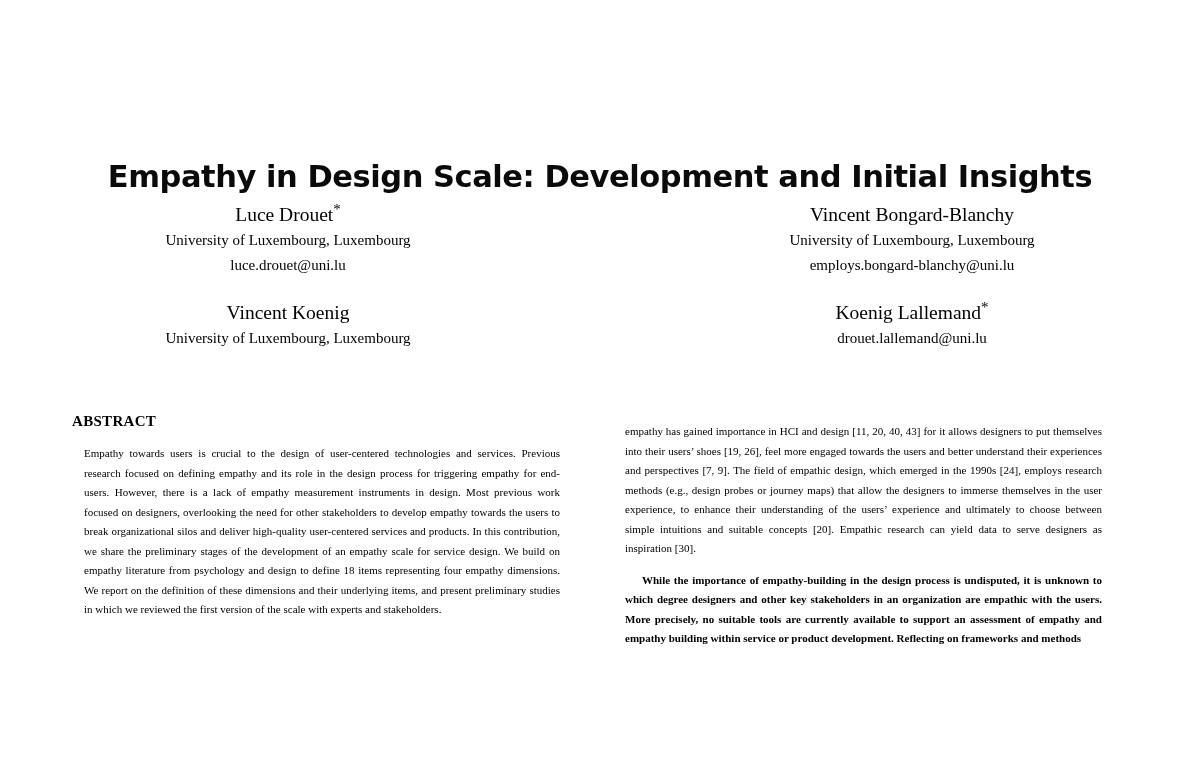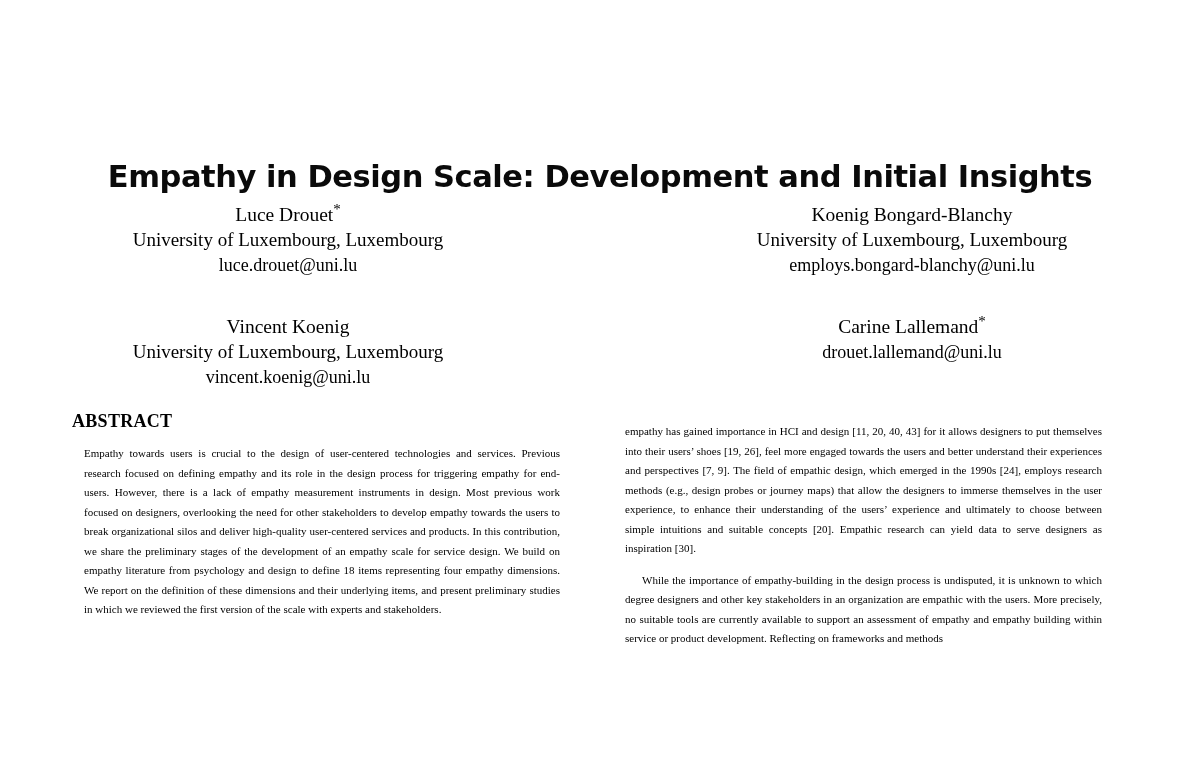--- a/index.html
+++ b/index.html
@@ -61,64 +61,65 @@
     font-size: 19.5px;
     line-height: 27px;
     white-space: nowrap;
   }
   .author-name .star {
     font-size: 15px;
     vertical-align: super;
     line-height: 0;
   }
   .author-affil {
-    font-size: 19px;
+    font-size: 15px;
     line-height: 24.5px;
   }
   .author-email {
-    font-size: 18px;
+    font-size: 15px;
     line-height: 24.5px;
   }
   .author-row-2 {
-    margin-top: 36px;
+    margin-top: 22px;
   }
 
   
   .col {
     position: absolute;
     top: 406px;
   }
   .col-left {
     left: 72px;
     width: 500px;
   }
   .col-right {
     left: 613px;
     width: 501px;
   }
 
   .section-head {
     font-family: "Liberation Serif", "DejaVu Serif", serif;
     font-weight: bold;
-    font-size: 18px;
+    font-size: 15px;
     letter-spacing: 0.3px;
     line-height: 22px;
     margin: 0 0 10px 0;
   }
 
   .body-par {
     font-size: 11px;
     line-height: 19.55px;
     text-align: justify;
     text-justify: inter-word;
     margin: 12px;
     hyphens: none;
   }
   .body-par.indent {
     text-indent: 17px;
+    font-weight: bold;
   }
   .body-par + .body-par {
     margin-top: 3px;
   }
 
   
   .col-right .body-par { text-align: justify; }
 </style>
 </head>
 <body>
@@ -129,34 +130,33 @@
 
   <div class="authors-block">
 
     <div class="author-row">
       <div class="author-cell">
         <div class="author-name"><span>Luce Drouet</span><span class="star">*</span></div>
         <div class="author-affil">University of Luxembourg, Luxembourg</div>
         <div class="author-email">luce.drouet@uni.lu</div>
       </div>
       <div class="author-cell">
-        <div class="author-name"><span>Koenig Bongard-Blanchy</span><span class="star"></span></div>
+        <div class="author-name"><span>Vincent Bongard-Blanchy</span><span class="star"></span></div>
         <div class="author-affil">University of Luxembourg, Luxembourg</div>
         <div class="author-email">employs.bongard-blanchy@uni.lu</div>
       </div>
     </div>
 
     <div class="author-row author-row-2">
       <div class="author-cell">
         <div class="author-name"><span>Vincent Koenig</span><span class="star"></span></div>
         <div class="author-affil">University of Luxembourg, Luxembourg</div>
-        <div class="author-email">vincent.koenig@uni.lu</div>
       </div>
       <div class="author-cell">
-        <div class="author-name"><span>Carine Lallemand</span><span class="star">*</span></div>
+        <div class="author-name"><span>Koenig Lallemand</span><span class="star">*</span></div>
         <div class="author-email">drouet.lallemand@uni.lu</div>
       </div>
     </div>
 
   </div>
 
   <div class="col col-left">
     <div class="section-head">ABSTRACT</div>
     <p class="body-par">Empathy towards users is crucial to the design of user-centered technologies and services. Previous research focused on defining empathy and its role in the design process for triggering empathy for end-users. However, there is a lack of empathy measurement instruments in design. Most previous work focused on designers, overlooking the need for other stakeholders to develop empathy towards the users to break organizational silos and deliver high-quality user-centered services and products. In this contribution, we share the preliminary stages of the development of an empathy scale for service design. We build on empathy literature from psychology and design to define 18 items representing four empathy dimensions. We report on the definition of these dimensions and their underlying items, and present preliminary studies in which we reviewed the first version of the scale with experts and stakeholders.</p>
   </div>

